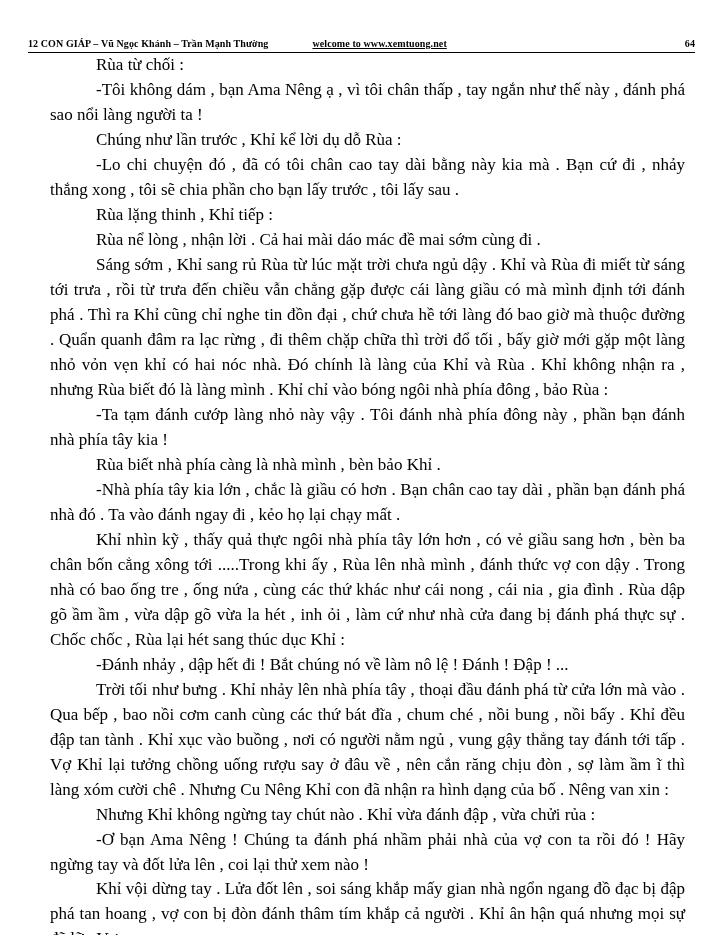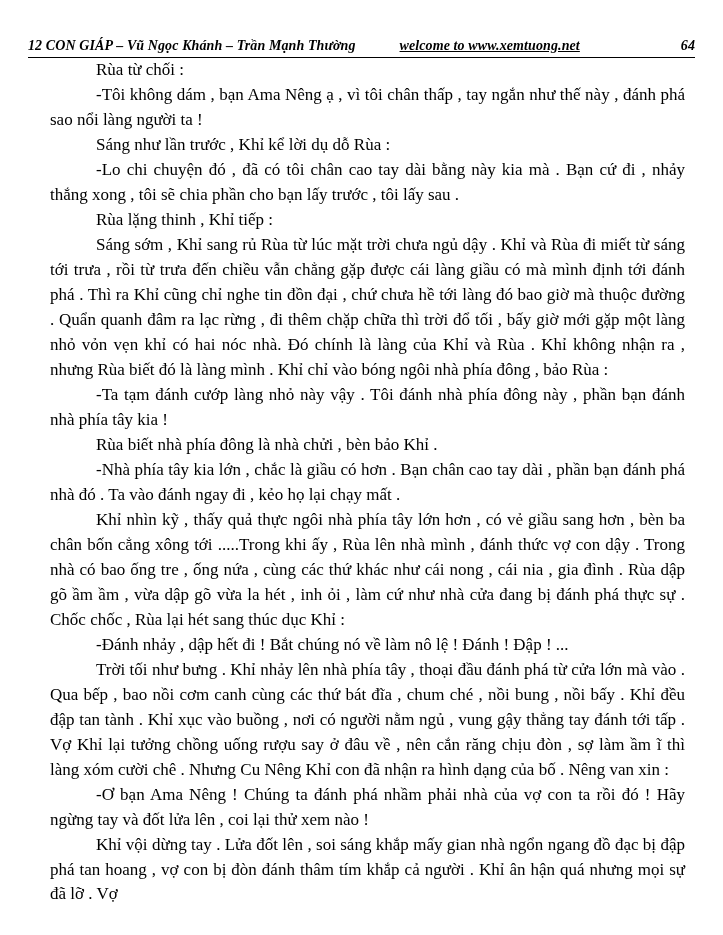--- a/index.html
+++ b/index.html
@@ -18,24 +18,23 @@
     position: relative;
     width: 723px;
     height: 935px;
     box-sizing: border-box;
     padding: 38px 28px 0 28px;
   }
   .header {
     display: flex;
     align-items: flex-end;
     font-weight: bold;
-    font-size: 14px;
+    font-size: 10px;
     letter-spacing: 0.1px;
     white-space: nowrap;
-    font-style: italic;
   }
   .header-title {
     flex: 0 0 auto;
   }
   .header-spacer {
     flex: 0 0 44px;
   }
   .header-site {
     flex: 0 0 auto;
     text-decoration: underline;
@@ -73,27 +72,29 @@
     <span class="header-title">12 CON GIÁP – Vũ Ngọc Khánh – Trần Mạnh Thường</span>
     <span class="header-spacer"></span>
     <span class="header-site">welcome to www.xemtuong.net</span>
     <span class="header-right">64</span>
   </div>
   <hr class="header-rule">
 
   <div class="body-text">
     <p class="para">Rùa từ chối :</p>
     <p class="para">-Tôi không dám , bạn Ama Nêng ạ , vì tôi chân thấp , tay ngắn như thế này , đánh phá sao nổi làng người ta !</p>
-    <p class="para">Sáng như lần trước , Khỉ kể lời dụ dỗ Rùa :</p>
+    <p class="para">Chúng như lần trước , Khỉ kể lời dụ dỗ Rùa :</p>
     <p class="para">-Lo chi chuyện đó , đã có tôi chân cao tay dài bằng này kia mà . Bạn cứ đi , nhảy thắng xong , tôi sẽ chia phần cho bạn lấy trước , tôi lấy sau .</p>
     <p class="para">Rùa lặng thinh , Khỉ tiếp :</p>
+    <p class="para">Rùa nể lòng , nhận lời . Cả hai mài dáo mác đề mai sớm cùng đi .</p>
     <p class="para">Sáng sớm , Khỉ sang rủ Rùa từ  lúc mặt trời chưa ngủ dậy . Khỉ và Rùa đi miết từ sáng tới trưa , rồi từ trưa đến chiều vẫn chẳng gặp được cái làng giầu có mà mình định tới đánh phá . Thì ra Khỉ cũng chỉ nghe tin đồn đại , chứ chưa hề tới làng đó bao giờ mà thuộc đường . Quẩn quanh đâm ra lạc rừng , đi thêm chặp chữa thì trời đổ tối , bấy giờ mới gặp một làng nhỏ vỏn vẹn khỉ có hai nóc nhà. Đó chính là làng của Khỉ và Rùa . Khỉ không nhận ra , nhưng Rùa biết đó là làng mình . Khỉ chỉ vào bóng ngôi nhà phía đông , bảo Rùa :</p>
     <p class="para">-Ta tạm đánh cướp làng nhỏ này vậy . Tôi đánh nhà phía đông này , phần bạn đánh nhà phía tây kia !</p>
-    <p class="para">Rùa biết nhà phía đông là nhà chửi , bèn bảo Khỉ .</p>
+    <p class="para">Rùa biết nhà phía càng là nhà mình , bèn bảo Khỉ .</p>
     <p class="para">-Nhà phía tây kia lớn , chắc là giầu có hơn . Bạn chân cao tay dài , phần bạn đánh phá nhà đó . Ta vào đánh ngay đi , kẻo họ lại chạy mất .</p>
     <p class="para">Khỉ nhìn kỹ , thấy quả thực ngôi nhà phía tây lớn hơn , có vẻ giầu sang hơn , bèn ba chân bốn cẳng xông tới .....Trong khi ấy , Rùa lên nhà mình , đánh thức vợ con dậy . Trong nhà có bao ống tre , ống nứa , cùng các thứ khác như  cái nong , cái nia , gia đình . Rùa dập gõ ầm ầm , vừa dập gõ vừa la hét , inh ỏi , làm cứ như  nhà cửa đang bị đánh phá thực sự . Chốc chốc , Rùa lại hét sang thúc dục Khỉ :</p>
     <p class="para">-Đánh nhảy , dập hết đi ! Bắt chúng nó về làm nô lệ ! Đánh ! Đập ! ...</p>
     <p class="para">Trời tối như bưng . Khỉ nhảy lên nhà phía tây , thoại đầu đánh phá từ cửa lớn mà vào . Qua bếp , bao nồi cơm canh cùng các thứ bát đĩa , chum ché , nồi bung , nồi bấy . Khỉ đều đập tan tành . Khỉ xục vào buồng , nơi có người nằm ngủ , vung gậy thẳng tay đánh tới tấp . Vợ Khỉ lại tưởng chồng uống rượu say ở  đâu về , nên cắn răng chịu đòn , sợ làm ầm ĩ thì làng xóm cười chê . Nhưng Cu Nêng Khỉ con đã nhận ra hình dạng của bố . Nêng van xin :</p>
+    <p class="para">Nhưng Khỉ không ngừng tay chút nào . Khỉ vừa đánh đập , vừa chửi rủa :</p>
     <p class="para">-Ơ bạn Ama Nêng ! Chúng ta đánh phá nhầm phải nhà của vợ con ta rồi đó ! Hãy ngừng tay và đốt lửa lên , coi lại thử xem nào !</p>
     <p class="para">Khỉ vội dừng tay . Lửa đốt lên , soi sáng khắp mấy gian nhà ngổn ngang đồ đạc bị đập phá tan hoang , vợ con  bị đòn đánh thâm tím khắp cả người . Khỉ ân hận quá nhưng mọi sự đã lỡ . Vợ</p>
   </div>
 
 </div>
 
 </body></html>

